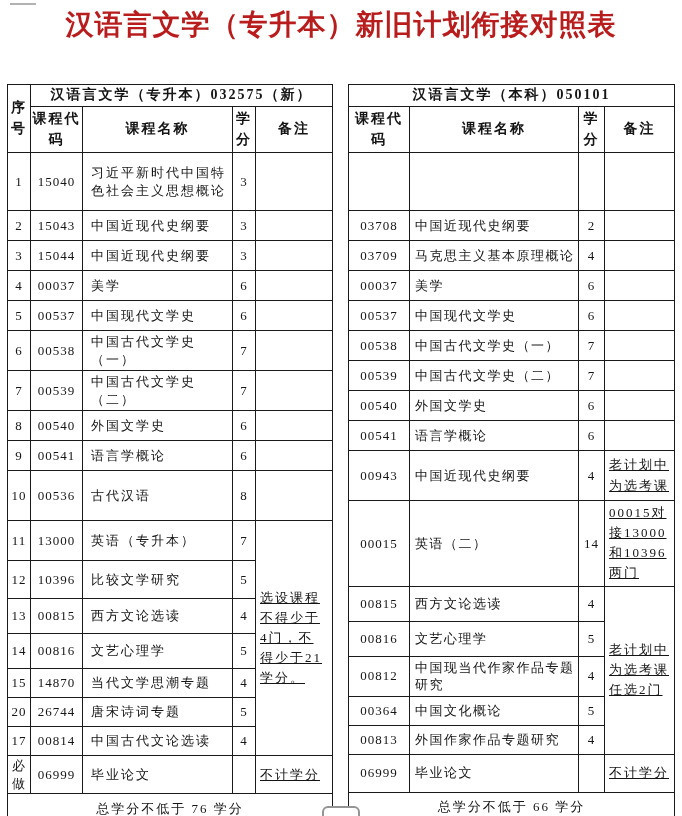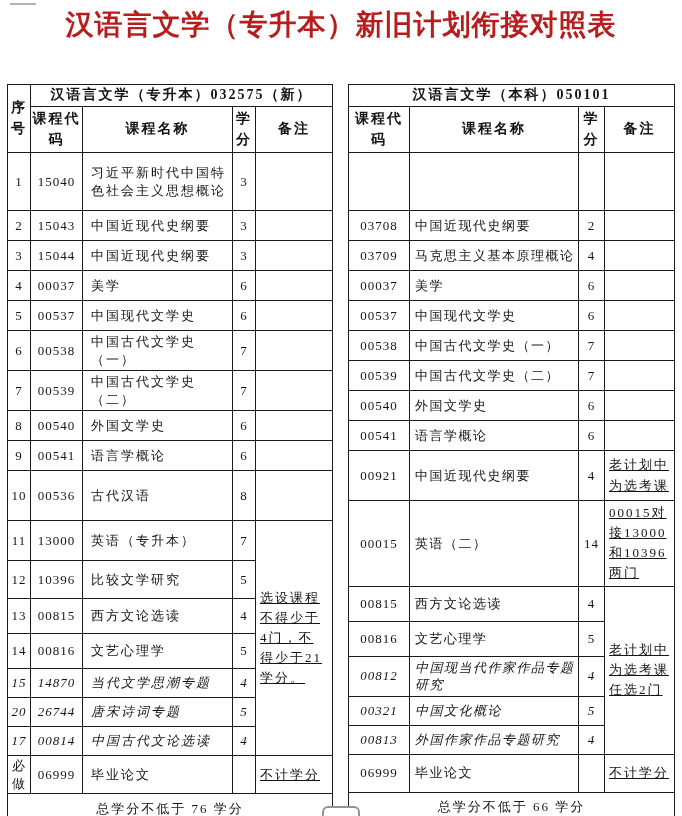--- a/index.html
+++ b/index.html
@@ -28,21 +28,21 @@
     letter-spacing:1px;overflow:hidden;word-break:break-all;
   }
   td.hdr{font-weight:bold;font-size:14px;letter-spacing:2px;line-height:1.45;}
   td.name{text-align:left;padding:2px 2px 2px 8px;letter-spacing:2px;}
   #t-right td.name{letter-spacing:1.5px;padding-left:5px;}
   td.note{text-align:left;padding:2px 4px;letter-spacing:2px;line-height:1.55;text-decoration:underline;}
   td.footer{letter-spacing:2px;}
   tr.rh1{height:22px;} tr.rh2{height:46px;}
   tr.r58{height:58px;} tr.r30{height:30px;} tr.r50{height:50px;}
   tr.r40{height:40px;} tr.r38{height:38px;} tr.r35{height:35px;}
-  tr.r29{height:29px;font-style:italic;} tr.r78{height:78px;}
+  tr.r29{height:29px;} tr.r78{height:78px;}
   .top-artifact{
     position:absolute;left:10px;top:0;width:26px;height:3px;
     border-bottom:2px solid #b2b2b2;background:#fff;
   }
   .bottom-button{
     position:absolute;left:322px;top:806px;width:34px;height:16px;
     border:2px solid #949494;border-radius:6px;background:#fff;
   }
 </style>
 </head>
@@ -264,21 +264,21 @@
       <td>6</td>
       <td></td>
     </tr>
     <tr class="r30">
       <td>00541</td>
       <td class="name">语言学概论</td>
       <td>6</td>
       <td></td>
     </tr>
     <tr class="r50">
-      <td>00921</td>
+      <td>00943</td>
       <td class="name">中国近现代史纲要</td>
       <td>4</td>
       <td class="note">老计划中为选考课</td>
     </tr>
     <tr class="r78">
       <td>00015</td>
       <td class="name">英语（二）</td>
       <td>14</td>
       <td class="note">00015对接13000和10396两门</td>
     </tr>
@@ -292,21 +292,21 @@
       <td>00816</td>
       <td class="name">文艺心理学</td>
       <td>5</td>
     </tr>
     <tr class="r29">
       <td>00812</td>
       <td class="name">中国现当代作家作品专题研究</td>
       <td>4</td>
     </tr>
     <tr class="r29">
-      <td>00321</td>
+      <td>00364</td>
       <td class="name">中国文化概论</td>
       <td>5</td>
     </tr>
     <tr class="r29">
       <td>00813</td>
       <td class="name">外国作家作品专题研究</td>
       <td>4</td>
     </tr>
     <tr class="r38">
       <td>06999</td>

